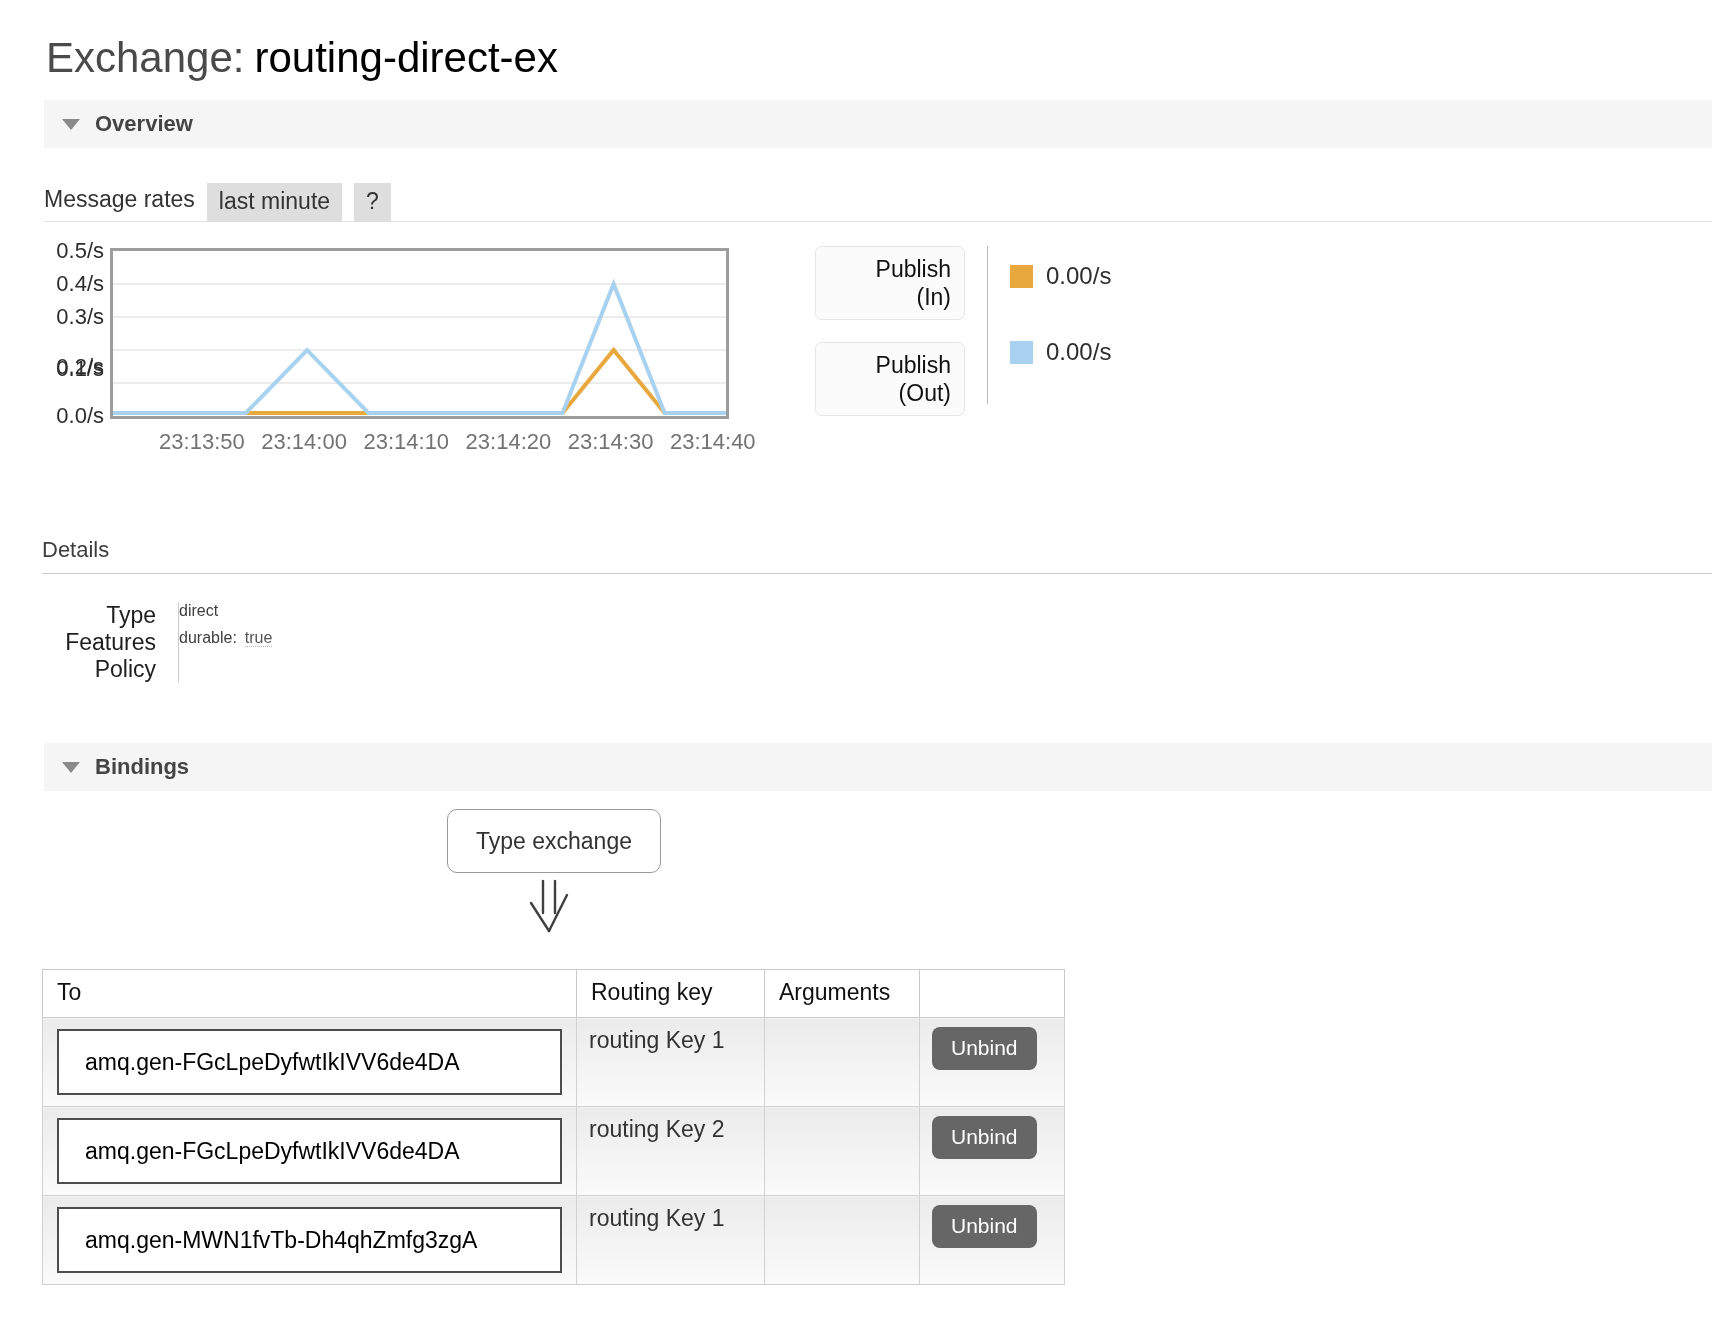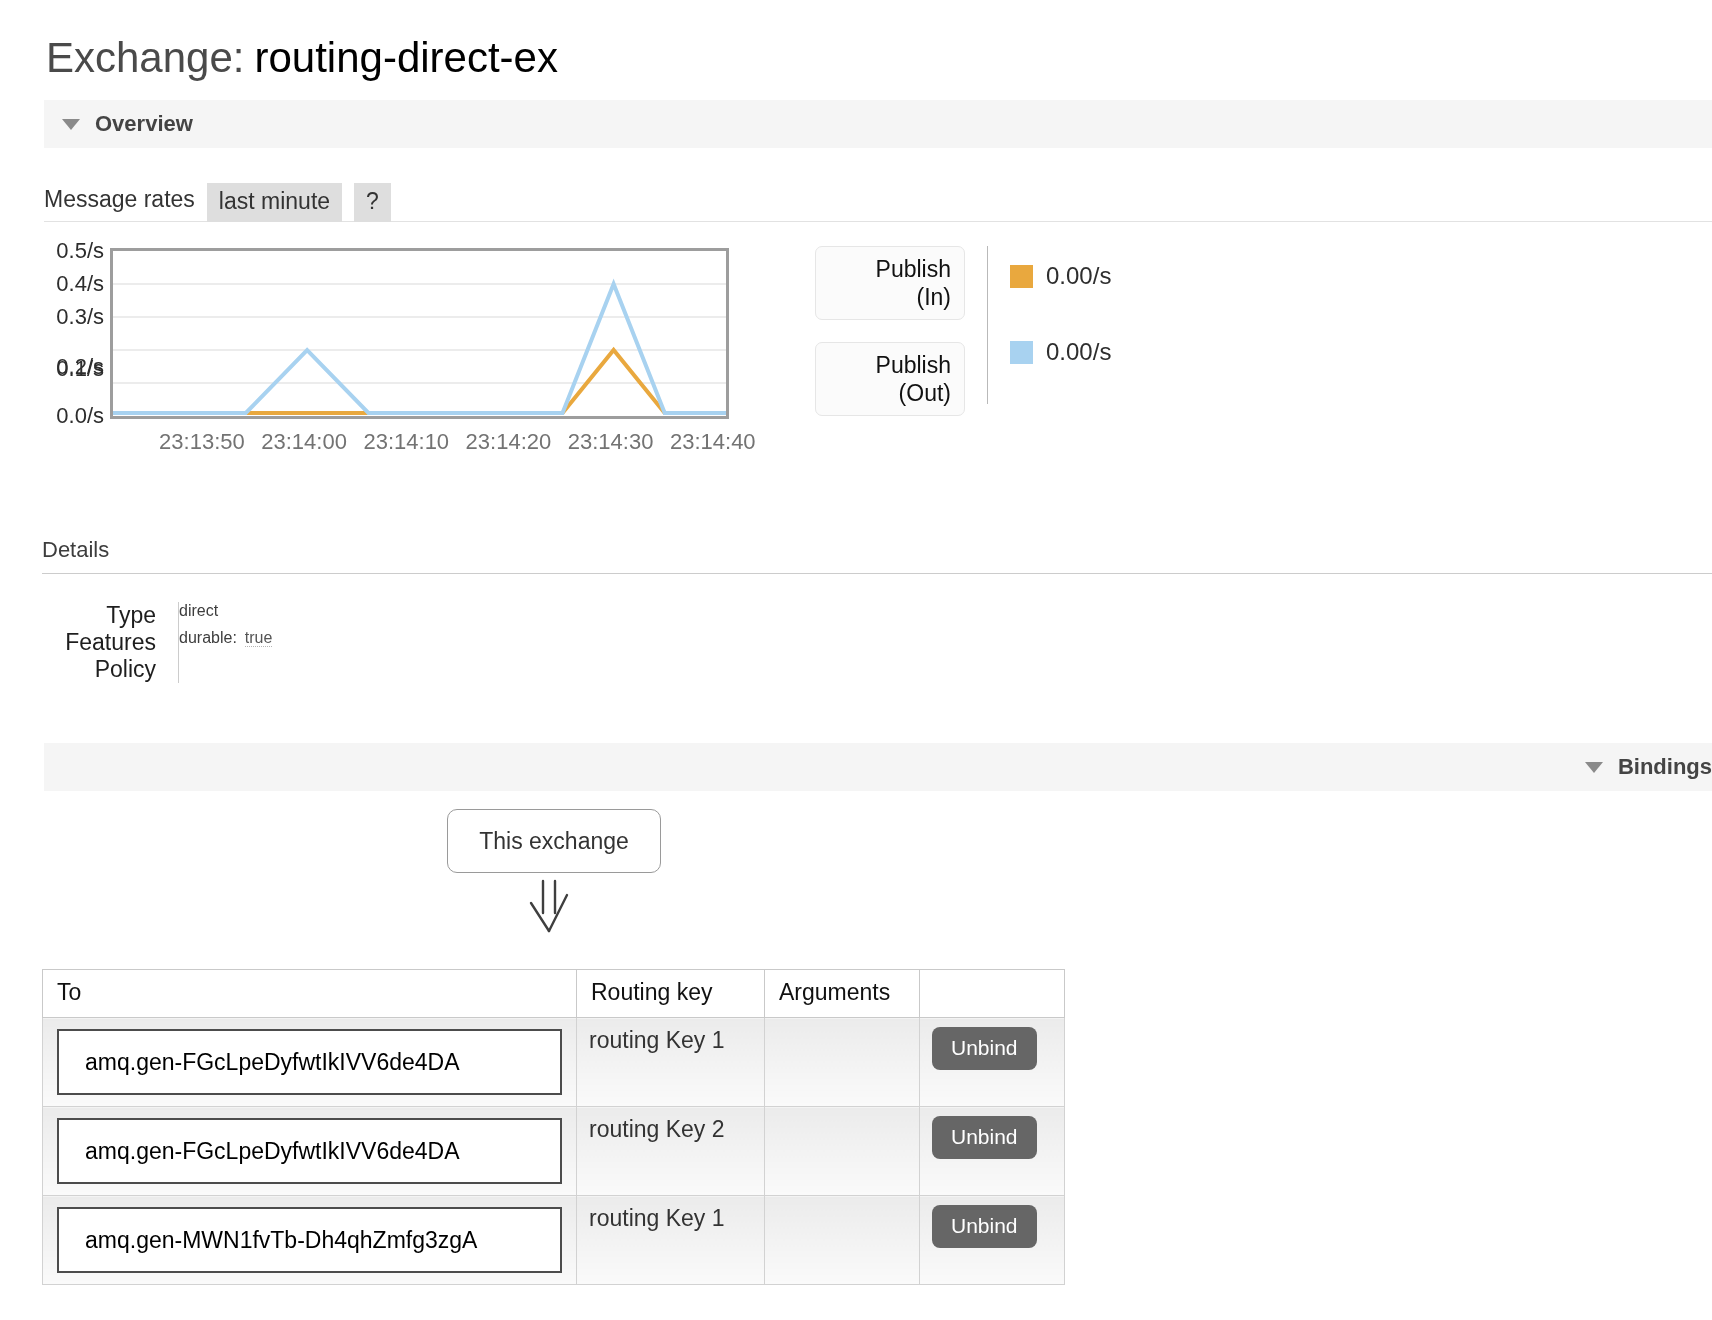--- a/index.html
+++ b/index.html
@@ -158,26 +158,26 @@
       <div class="d-value d-row-type">direct</div>
       <div class="d-label d-row-feat">Features</div>
       <div class="d-value d-row-feat">
         <span class="feat-key">durable:</span><span class="feat-val">true</span>
       </div>
       <div class="d-label d-row-pol">Policy</div>
       <div class="d-value d-row-pol"></div>
     </div>
   </div>
 
-  <div class="section-bar" style="margin-top:60px;justify-content:flex-end;">
+  <div class="section-bar" style="margin-top:60px;">
     <span class="tri-down"></span>
     <span class="section-label">Bindings</span>
   </div>
 
-  <div class="this-exchange">This exchange</div>
+  <div class="this-exchange">Type exchange</div>
 
   <svg class="arrow-wrap" viewBox="0 0 46 56">
     <g stroke="#3f3f3f" stroke-width="2.4" fill="none" stroke-linecap="round">
       <line x1="17" y1="2" x2="17" y2="34"></line>
       <line x1="29" y1="2" x2="29" y2="34"></line>
       <line x1="5" y1="24" x2="23" y2="52"></line>
       <line x1="41" y1="16" x2="23" y2="52"></line>
     </g>
   </svg>
 

